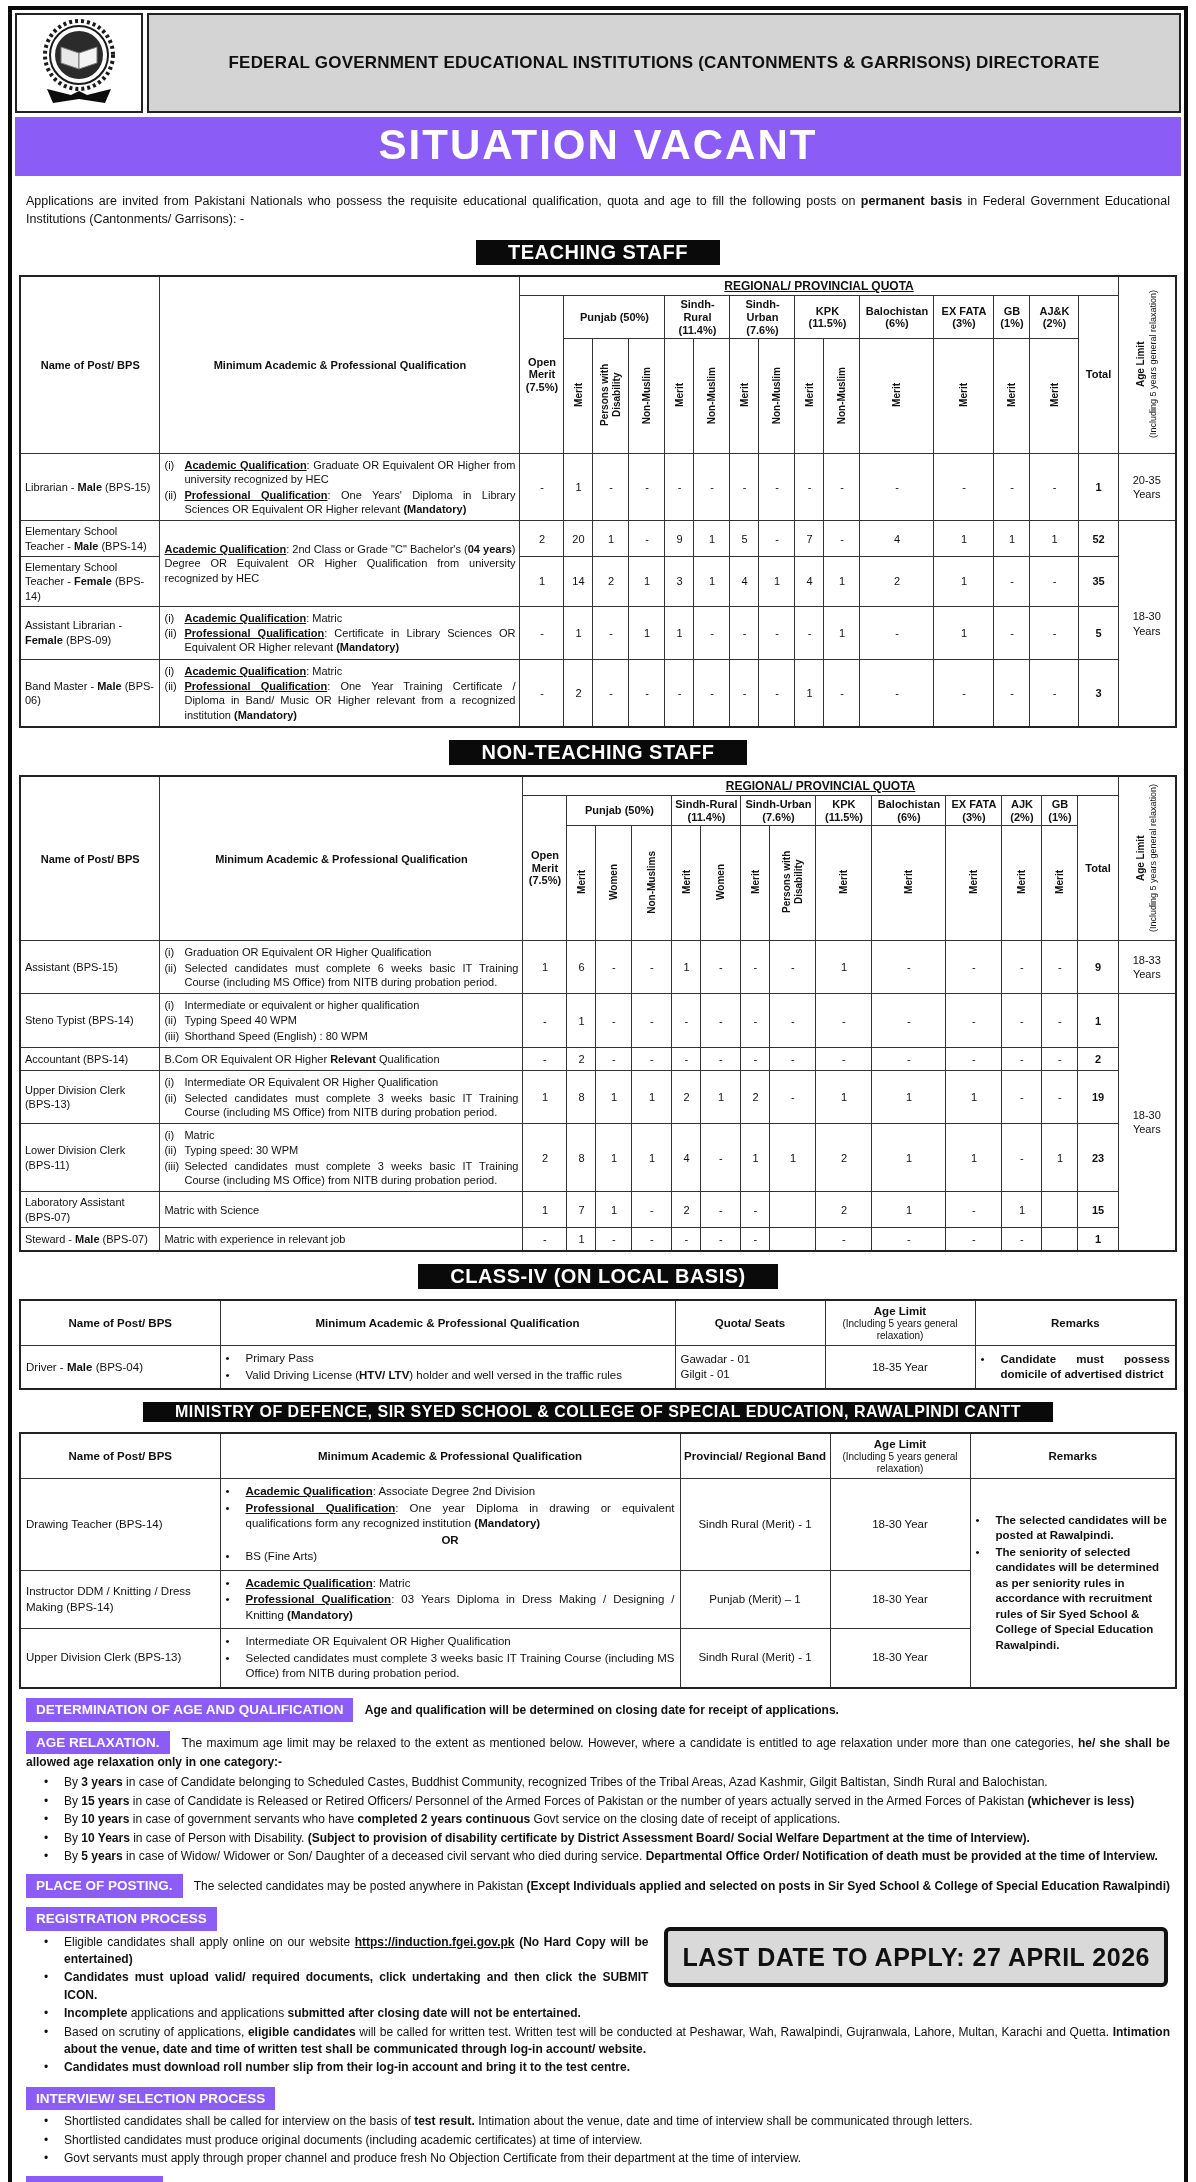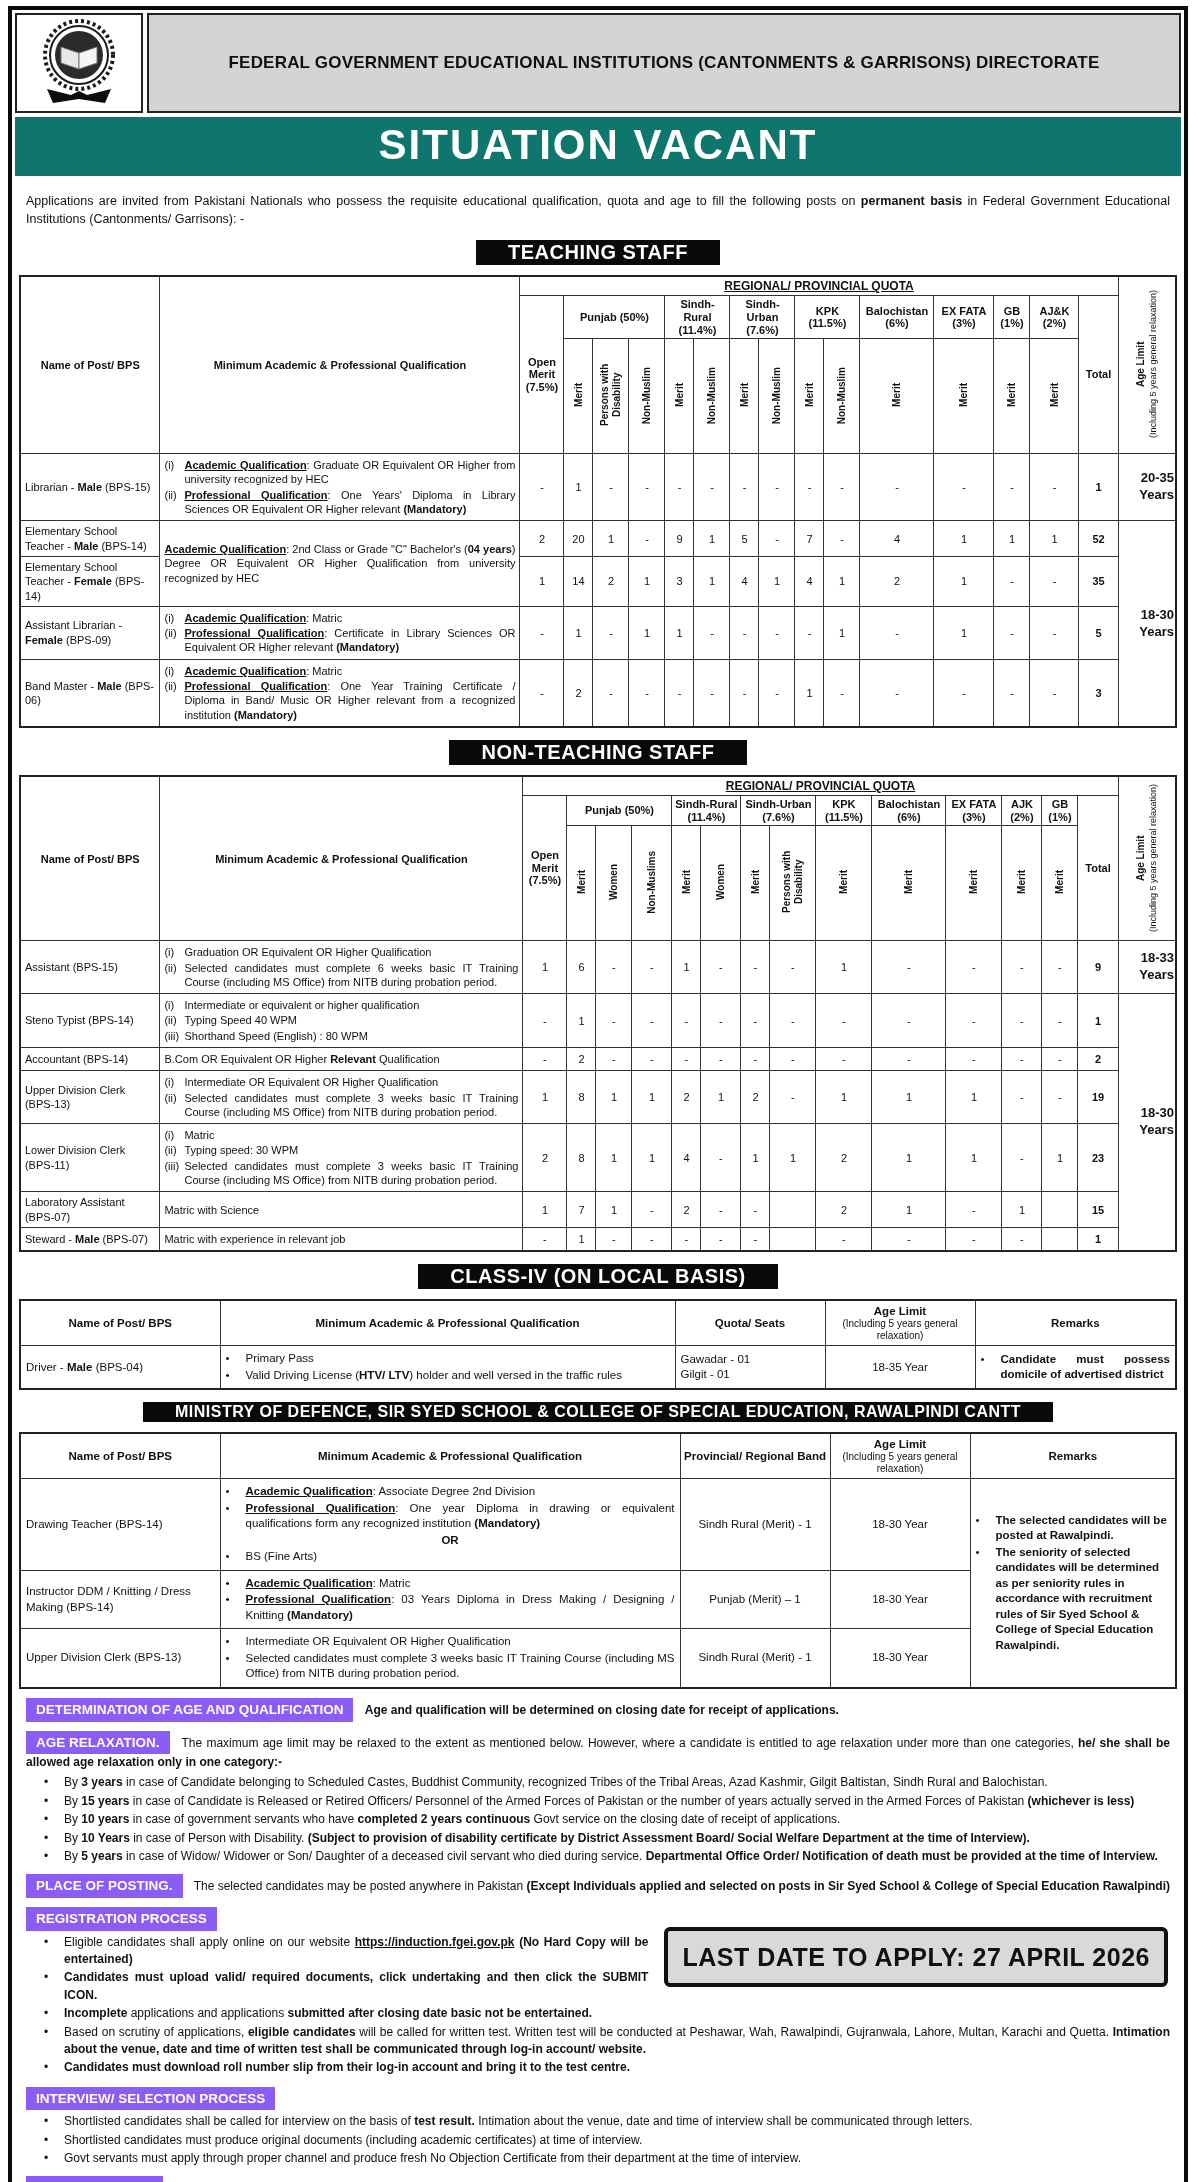--- a/index.html
+++ b/index.html
@@ -6,21 +6,21 @@
   body{font-family:"Liberation Sans",sans-serif;color:#111;width:1196px;}
   .page{width:1196px;box-sizing:border-box;padding:6px 8px 0 8px;}
   .ad{border:4px solid #0a0a0a;border-bottom:8px solid #0a0a0a;background:#fff;padding:0 0 4px 0;}
 
   
   .hdr{display:flex;gap:4px;padding:3px;}
   .logobox{width:128px;height:100px;border:2px solid #222;background:#fff;display:flex;align-items:center;justify-content:center;box-sizing:border-box;}
   .graybox{flex:1;border:2px solid #222;background:#d4d4d4;box-sizing:border-box;display:flex;flex-direction:column;justify-content:center;text-align:center;padding:4px 8px;}
   .graybox .l1,.graybox .l2{font-weight:bold;font-size:17px;line-height:1.25;letter-spacing:.2px;}
   .graybox .l3{font-weight:bold;font-size:15px;line-height:1.3;}
-  .banner{background:#0f766e;color:#fff;text-align:center;font-weight:bold;font-size:42px;letter-spacing:2px;padding:4px 0 7px 0;margin:1px 3px;}
+  .banner{background:#8b5cf6;color:#fff;text-align:center;font-weight:bold;font-size:42px;letter-spacing:2px;padding:4px 0 7px 0;margin:1px 3px;}
   .intro{font-size:12.5px;line-height:1.45;margin:16px 14px 4px 14px;text-align:justify;}
 
   
   .bigpill{display:block;width:fit-content;margin:10px auto 8px auto;background:#0a0a0a;color:#fff;font-weight:bold;font-size:20px;padding:3px 34px;letter-spacing:.5px;box-shadow:0 0 0 2px #fff inset;}
   .smallpill{display:inline-block;background:#8b5cf6;color:#fff;font-weight:bold;font-size:13.5px;padding:2px 10px;margin-right:8px;}
 
   
   table{border-collapse:collapse;table-layout:fixed;margin:0 auto;width:1156px;}
   th,td{border:1px solid #333;box-sizing:border-box;}
   table{border:2px solid #222;}
@@ -29,21 +29,21 @@
   .hgroup{font-size:11px;line-height:1.15;padding:2px 1px;}
   th.hsub{height:114px;vertical-align:middle;padding:3px 0;}
   .vert{writing-mode:vertical-rl;transform:rotate(180deg);display:inline-block;font-weight:bold;font-size:10px;line-height:1.15;white-space:normal;max-height:108px;}
   .hage .vert{max-height:230px;}
   .agesmall{font-weight:normal;font-size:9px;}
   td{font-size:11px;vertical-align:middle;}
   td.cname{padding:3px 4px;line-height:1.3;}
   td.cqual{padding:3px 4px;line-height:1.3;vertical-align:middle;}
   td.cnum{text-align:center;}
   td.ctotal{font-weight:bold;}
-  td.cage{text-align:right;font-size:13px;line-height:1.3;font-weight:bold;}
+  td.cage{text-align:center;font-size:11px;line-height:1.3;}
   .qline{display:flex;margin:1px 0;}
   .qline.center{display:block;text-align:center;font-weight:bold;}
   .qmark{flex:0 0 20px;}
   .qtxt{flex:1;text-align:justify;}
   .ul{text-decoration:underline;}
   .flat th{font-size:11.5px;padding:4px 3px;}
   .flat td{padding:4px 5px;line-height:1.35;font-size:11.5px;}
   td.center{text-align:center;}
   .hsmall{font-weight:normal;font-size:10px;}
   .cremarks .qtxt{text-align:left;}
@@ -688,21 +688,21 @@
             <div class="qline brow0">
               <span class="qmark">•</span>
               <span class="qtxt">Eligible candidates shall apply online on our website <b class="ul">https://induction.fgei.gov.pk</b> <b>(No Hard Copy will be entertained)</b></span>
             </div>
             <div class="qline brow0">
               <span class="qmark">•</span>
               <span class="qtxt"><b>Candidates must upload valid/ required documents, click undertaking and then click the SUBMIT ICON.</b></span>
             </div>
             <div class="qline brow0">
               <span class="qmark">•</span>
-              <span class="qtxt"><b>Incomplete</b> applications and applications <b>submitted after closing date basic not be entertained.</b></span>
+              <span class="qtxt"><b>Incomplete</b> applications and applications <b>submitted after closing date will not be entertained.</b></span>
             </div>
             <div class="qline brow0">
               <span class="qmark">•</span>
               <span class="qtxt">Based on scrutiny of applications, <b>eligible candidates</b> will be called for written test. Written test will be conducted at Peshawar, Wah, Rawalpindi, Gujranwala, Lahore, Multan, Karachi and Quetta. <b>Intimation about the venue, date and time of written test shall be communicated through log-in account/ website.</b></span>
             </div>
             <div class="qline brow0">
               <span class="qmark">•</span>
               <span class="qtxt"><b>Candidates must download roll number slip from their log-in account and bring it to the test centre.</b></span>
             </div>
           </div>

